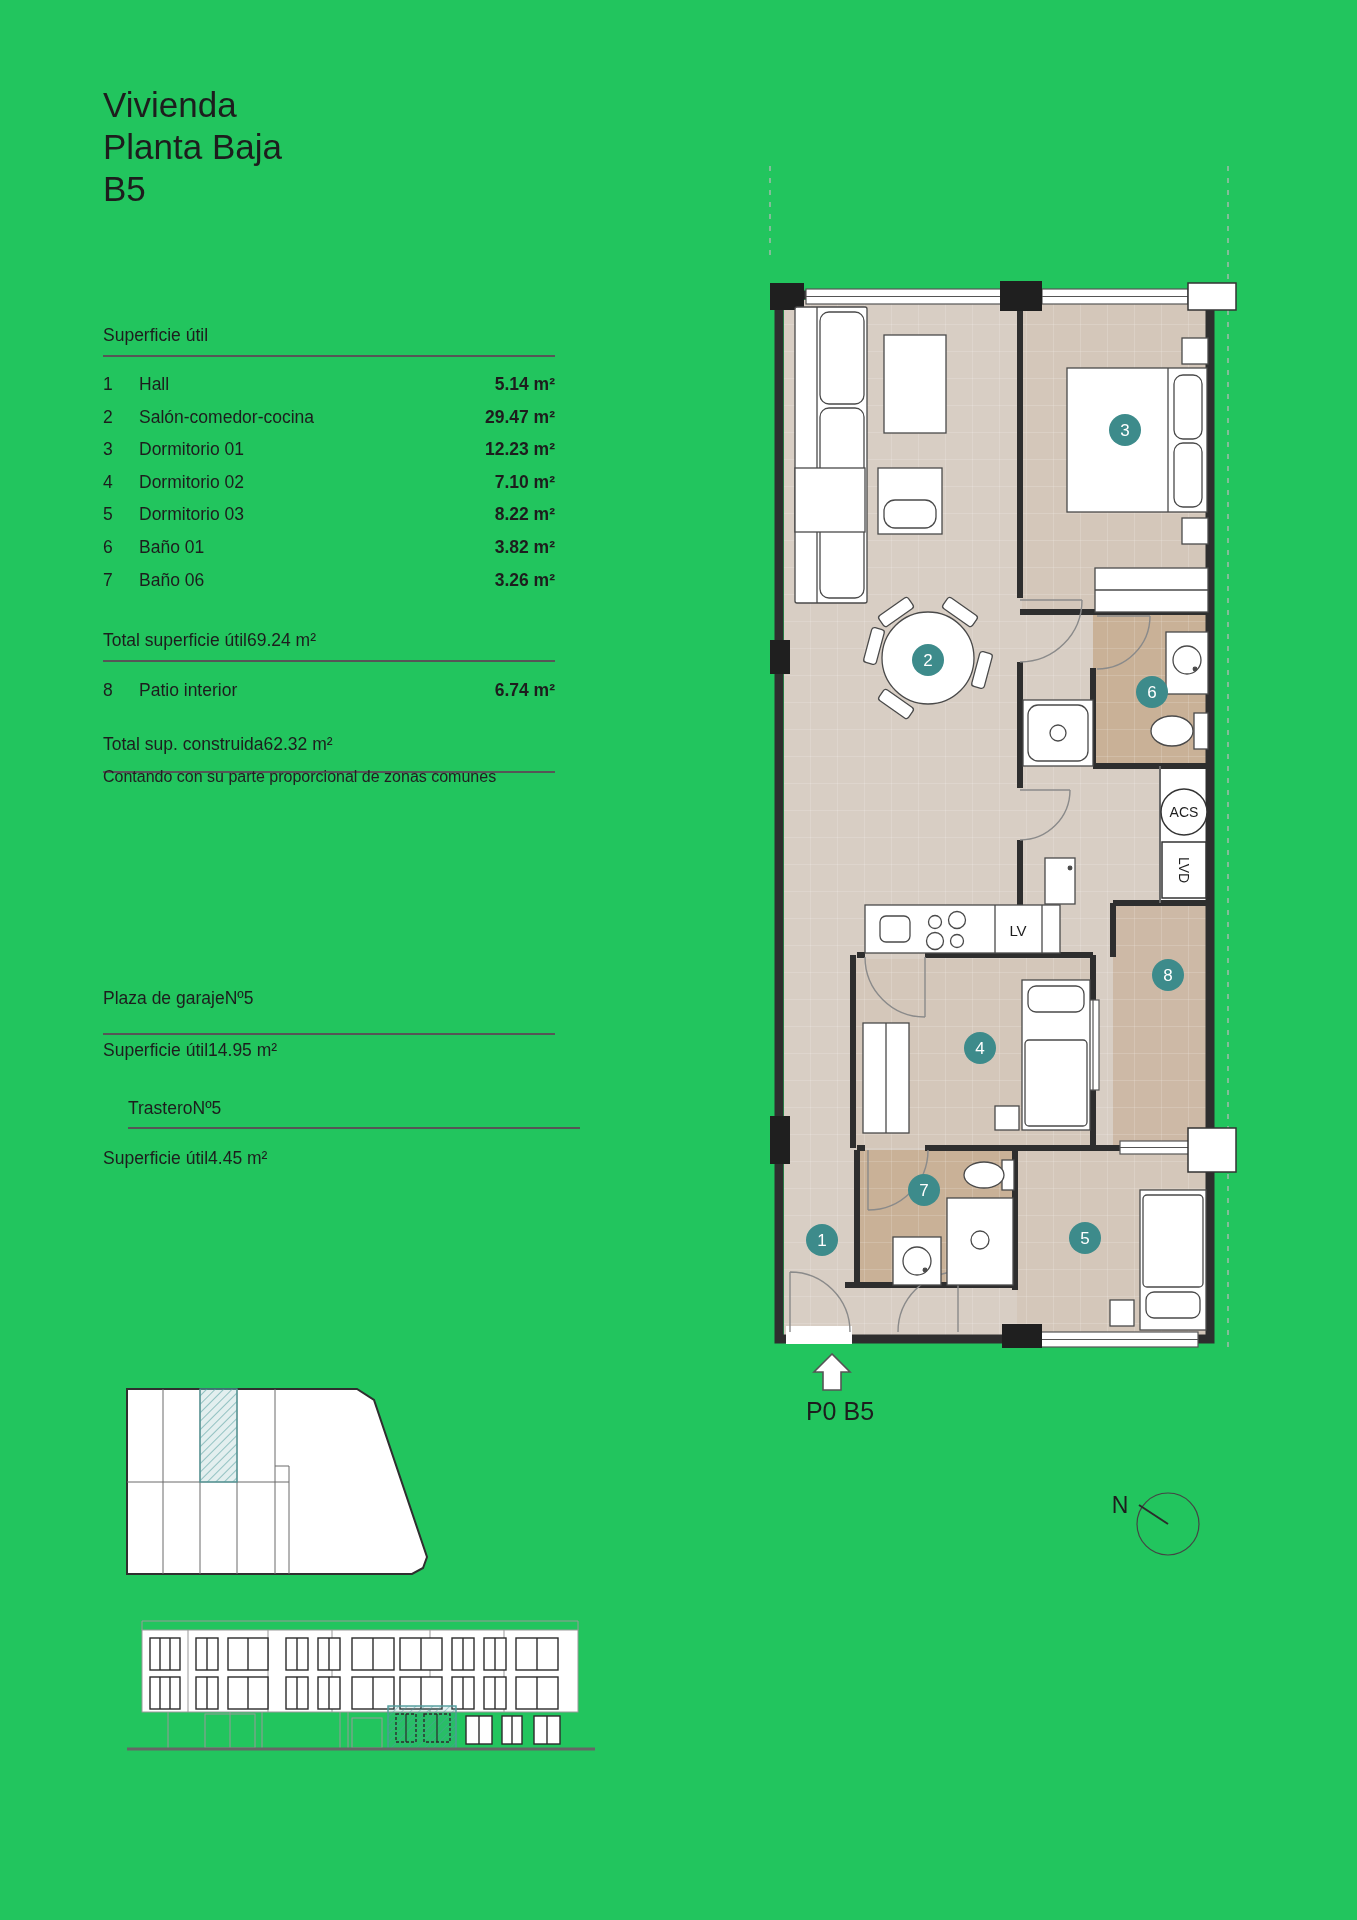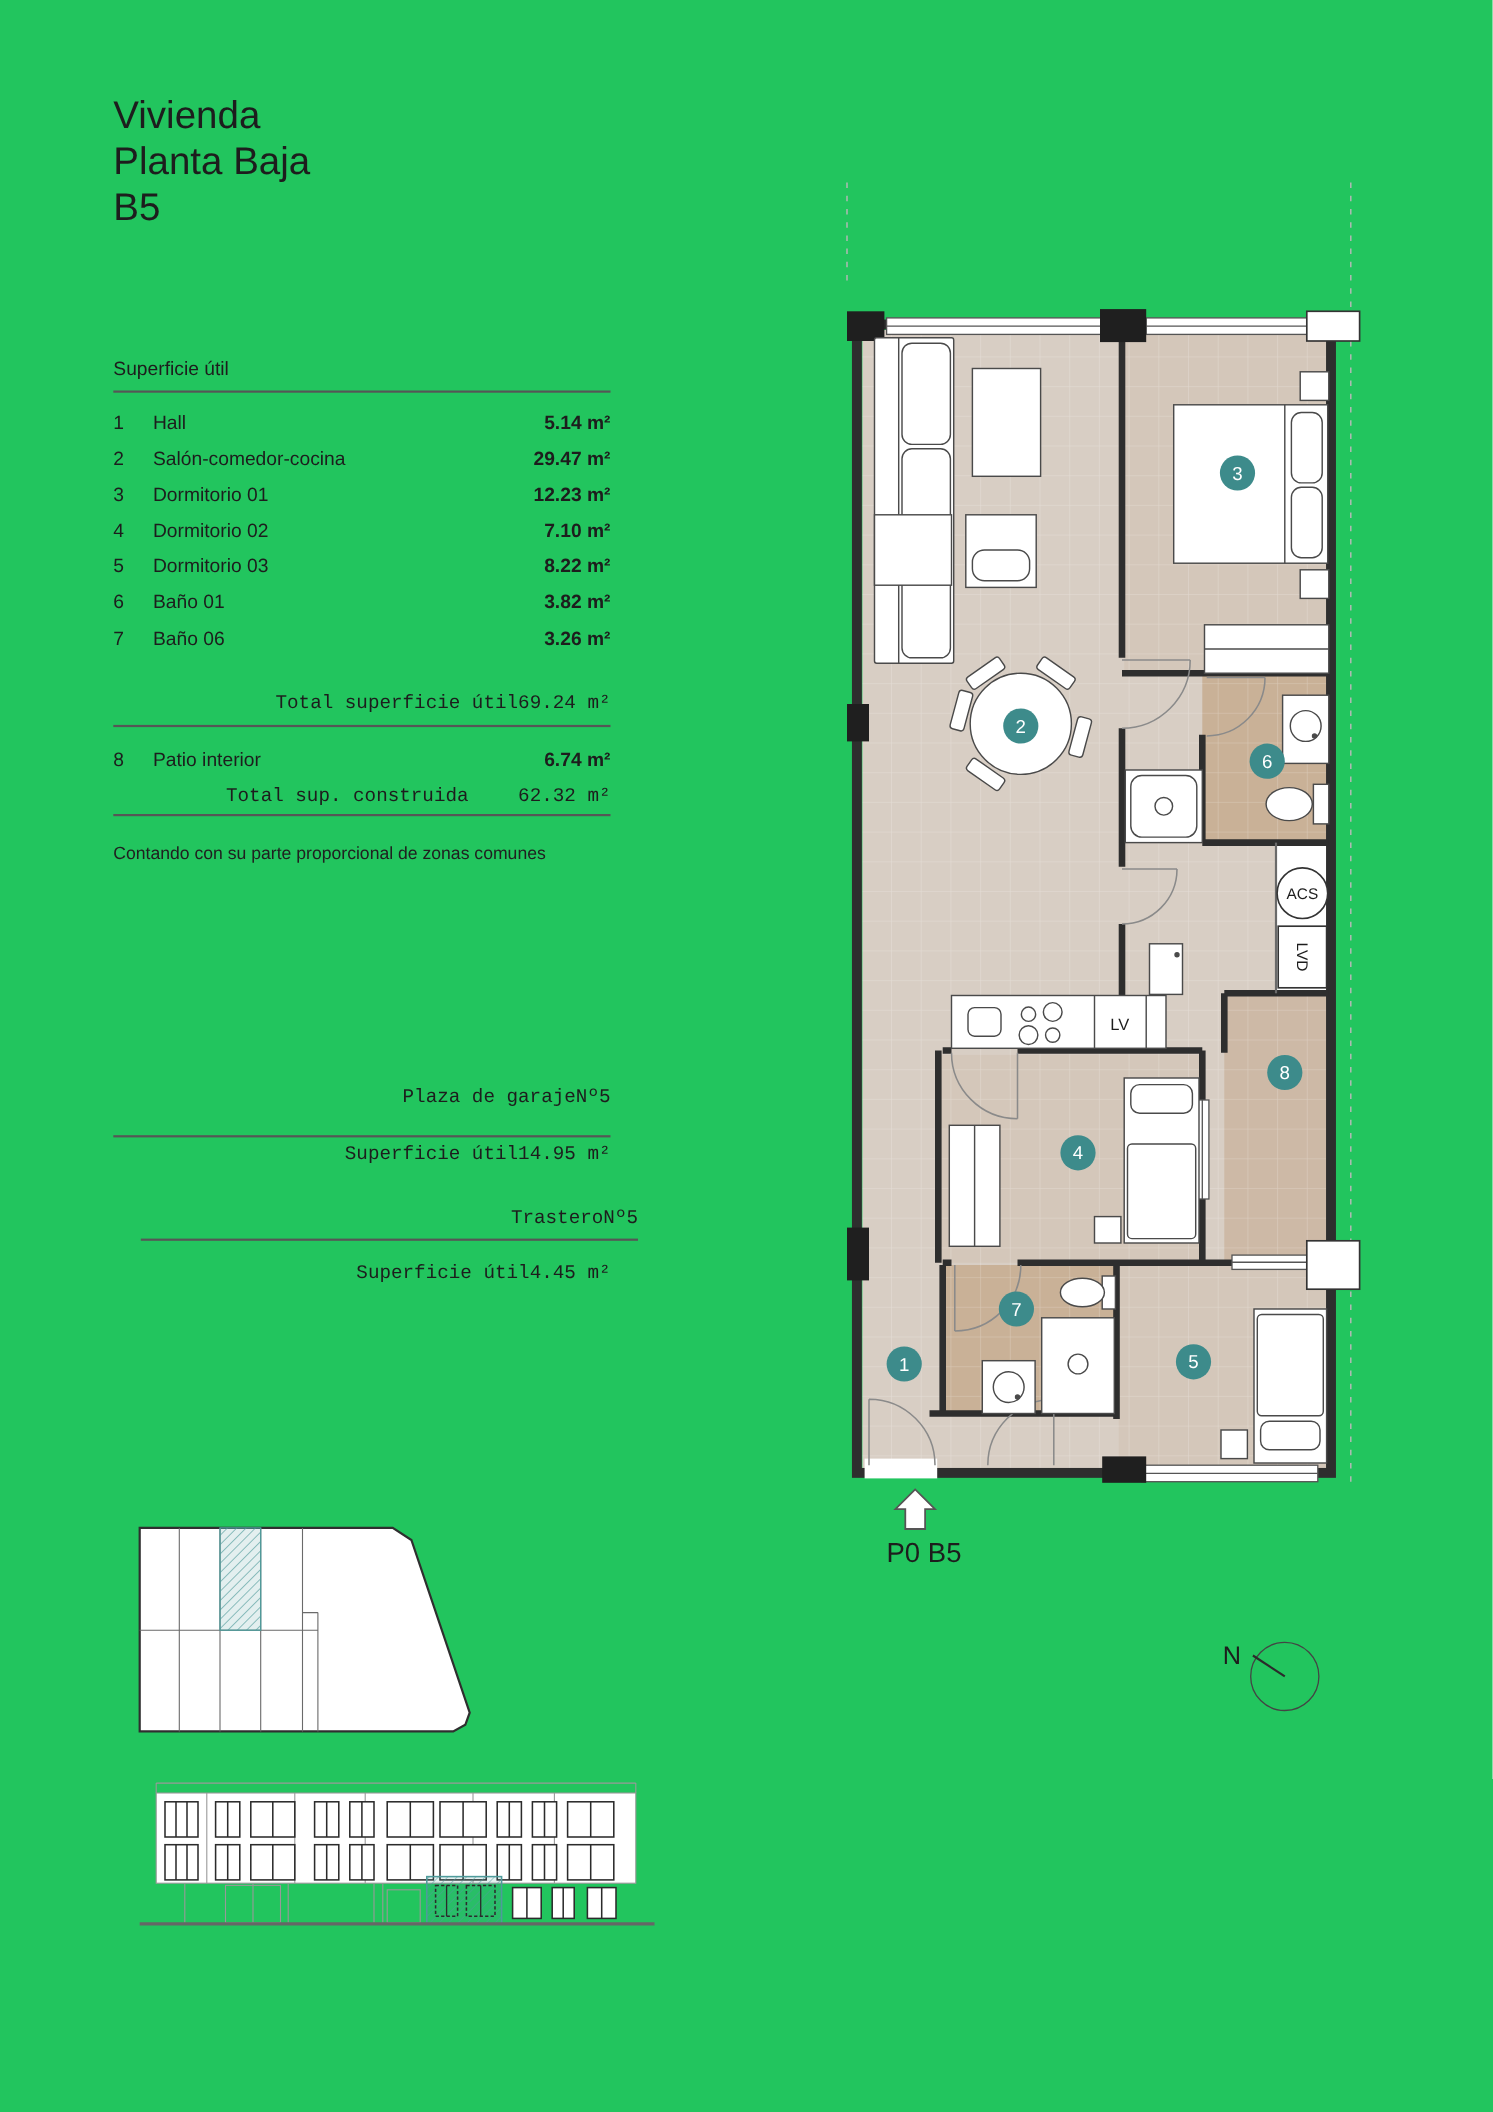--- a/index.html
+++ b/index.html
@@ -2,21 +2,21 @@
 <html style="--badge-teal: #3d8b8b; --floor-main: #d8cec4; --floor-bedroom: #d4c7ba; --floor-bath: #c9b197; --floor-patio: #cdb9a6; --highlight-teal: #4f9b9b; --wall-dark: #2e2e2e; --line-gray: #565656;"><head>
 <meta charset="utf-8">
 <style>
   html,body{margin:0;padding:0;background:#ffffff;}
   .page{position:relative;width:1357px;height:1920px;background:#22c55e;overflow:hidden;
         font-family:"Liberation Sans",sans-serif;color:#1d1d1d;}
   .abs{position:absolute;}
   .title{left:103px;top:84px;font-size:35px;line-height:42px;font-weight:400;white-space:pre-line;}
   .sec{left:103px;width:452px;font-size:17.5px;}
   .rule{border-bottom:2px solid #565656;}
-  .flexrow{display:flex;justify-content:flex-end;align-items:baseline;font-family:Liberation Mono, monospace;}
+  .flexrow{display:flex;justify-content:flex-start;align-items:baseline;}
   .trow{display:flex;align-items:baseline;height:32.6px;}
   .trow .num{width:36px;}
   .trow .nm{flex:1;}
   .trow .val{text-align:left;font-weight:bold;}
   .note{left:103px;top:768px;font-size:16px;color:#202020;}
   svg text{font-family:"Liberation Sans",sans-serif;}
   .badge-txt{fill:#ffffff;font-size:17px;}
   .plan-label{fill:#1d1d1d;}
 </style>
 </head>
@@ -74,21 +74,21 @@
   </div>
 
   <div class="abs sec" style="top:680px;">
     <div class="trow">
       <span class="num">8</span>
       <span class="nm">Patio interior</span>
       <span class="val">6.74 m²</span>
     </div>
   </div>
 
-  <div class="abs sec rule flexrow" style="top:714px;padding-bottom:6px;gap:45px;">
+  <div class="abs sec rule flexrow" style="top:734px;padding-bottom:16px;">
     <span>Total sup. construida</span>
     <span>62.32 m²</span>
   </div>
 
   <div class="abs note">Contando con su parte proporcional de zonas comunes</div>
 
   <div class="abs sec rule flexrow" style="top:988px;padding-bottom:24px;">
     <span>Plaza de garaje</span>
     <span>Nº5</span>
   </div>

